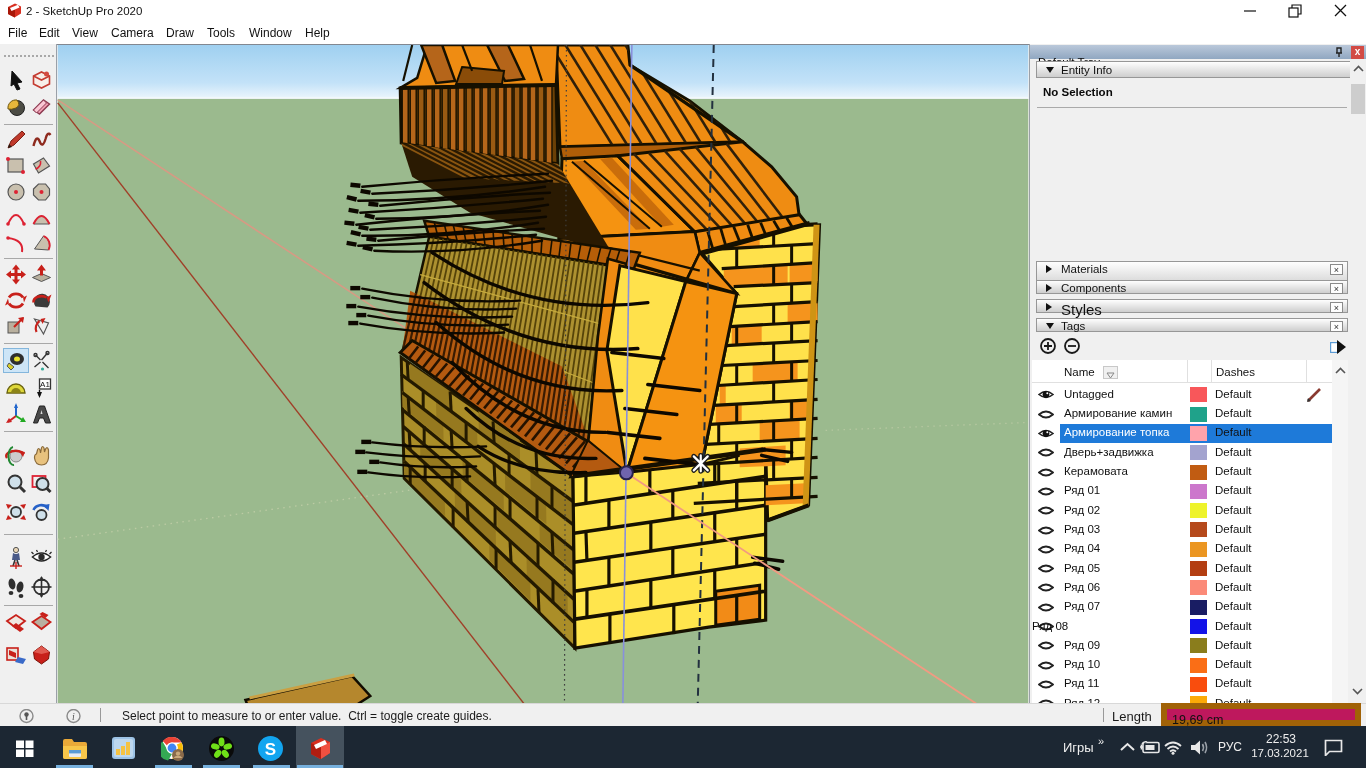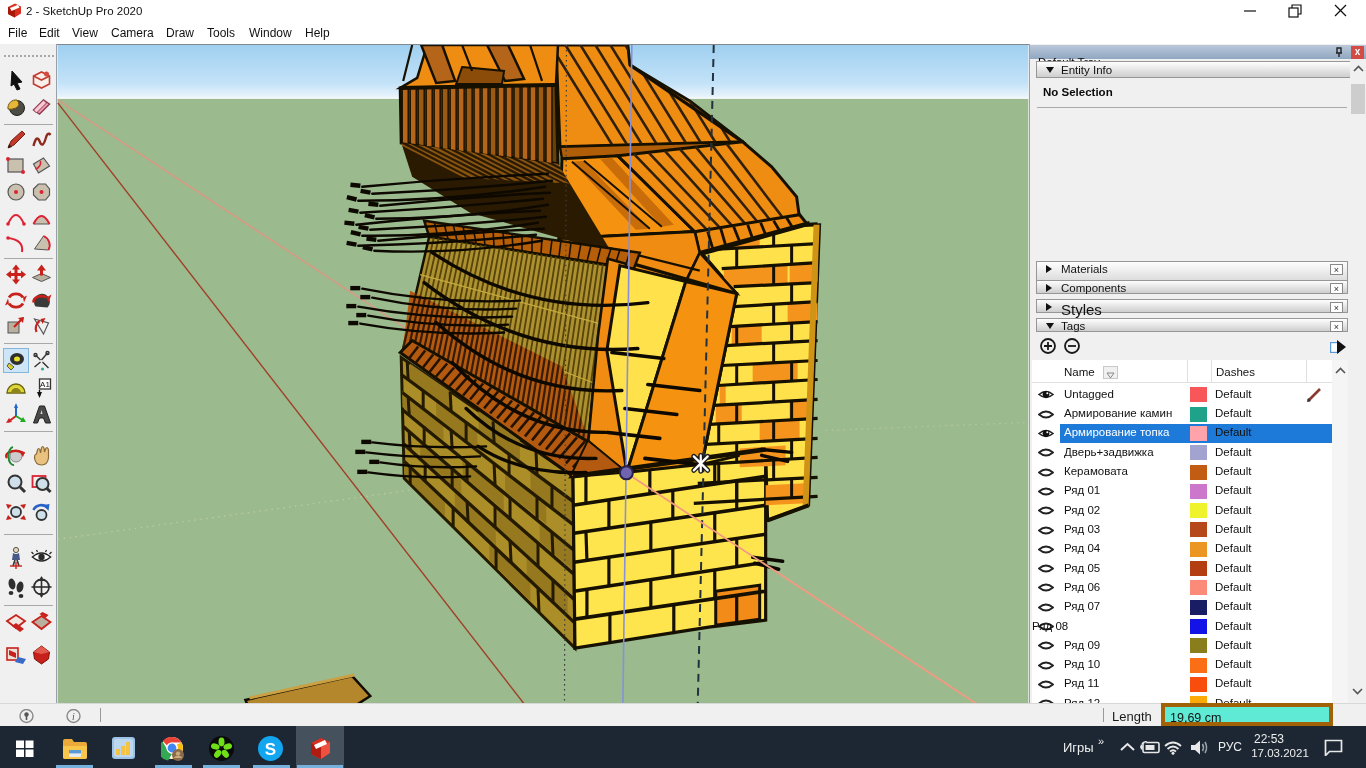--- a/index.html
+++ b/index.html
@@ -944,24 +944,25 @@
 <svg class="abs" style="left:19px;top:5px" width="17" height="15">
       <circle cx="7.5" cy="7" r="6.5" fill="none" stroke="#8a8a8a" stroke-width="1.4"></circle>
       <circle cx="7.5" cy="5.5" r="2.2" fill="#555"></circle>
       <path d="M7.5,7 v4" stroke="#555" stroke-width="1.6"></path>
     </svg>
 <svg class="abs" style="left:66px;top:5px" width="17" height="15">
       <circle cx="7.5" cy="7" r="6.5" fill="none" stroke="#8a8a8a" stroke-width="1.4"></circle>
       <text x="7.5" y="11" text-anchor="middle" font-size="10" font-family="Liberation Serif" font-style="italic" fill="#555">i</text>
     </svg>
 <div class="abs" style="left:100px;top:4px;width:1px;height:14px;background:#999"></div>
+<div class="abs" style="left:122px;top:5px;font-size:12px;color:#1a1a1a">Select point to measure to or enter value.&nbsp; Ctrl = toggle create guides.</div>
 <div class="abs" style="left:1103px;top:4px;width:1px;height:14px;background:#999"></div>
 <div class="abs" style="left:1112px;top:4.5px;font-size:13px;color:#1a1a1a">Length</div>
 </div>
-<div class="abs" style="left:1161px;top:703px;width:172px;height:23px;background:#5eead4;border:4px solid #a16207">
+<div class="abs" style="left:1161px;top:703px;width:200px;height:23px;background:#be185d;border:6px solid #a16207">
 <div class="abs" style="left:5px;top:4px;font-size:12.5px;color:#111">19,69 cm</div>
 </div>
 
 <div class="abs" style="left:0;top:726px;width:1366px;height:42px;background:#1c2733"></div>
 <div class="abs" style="left:296px;top:726px;width:48px;height:42px;background:#45525e"></div>
 <svg style="position:absolute;left:16px;top:740px" width="18" height="17">
     <g fill="#fff">
       <rect x="0" y="0.5" width="8" height="7.5"></rect>
       <rect x="9.5" y="0.5" width="8" height="7.5"></rect>
       <rect x="0" y="9.5" width="8" height="7.5"></rect>
@@ -1030,21 +1031,21 @@
       <path d="M4.5,9 q5.5,-5 11,0" stroke-width="1.8"></path>
       <path d="M7,11.5 q3,-2.6 6,0" stroke-width="1.8"></path>
     </g>
     <circle cx="10" cy="13.3" r="1.5" fill="#e8e8e8"></circle>
   </svg>
 <svg style="position:absolute;left:1190px;top:739px" width="20" height="17">
     <polygon points="1,6 5,6 10,1.5 10,15.5 5,11 1,11" fill="#e8e8e8"></polygon>
     <path d="M12.5,5 q2,3.5 0,7 M15,3 q3.2,5.5 0,11" fill="none" stroke="#9aa0a8" stroke-width="1.6"></path>
   </svg>
 <div style="position:absolute;left:1218px;top:740px;font-size:12px;color:#eee">РУС</div>
-<div style="position:absolute;left:1254px;top:732px;width:54px;font-size:12px;color:#eee">22:53</div>
+<div style="position:absolute;left:1254px;top:732px;width:54px;text-align:center;font-size:12px;color:#eee">22:53</div>
 <div style="position:absolute;left:1245px;top:747px;width:70px;text-align:center;font-size:11.5px;color:#eee">17.03.2021</div>
 <svg style="position:absolute;left:1324px;top:739px" width="19" height="17">
     <path d="M1.5,1.5 h16 v11 h-12 l-4,4 z" fill="none" stroke="#e8e8e8" stroke-width="1.7"></path>
   </svg>
 <div style="position:absolute;left:56px;top:765px;width:37px;height:3px;background:#76b0dd"></div>
 <div style="position:absolute;left:155px;top:765px;width:37px;height:3px;background:#76b0dd"></div>
 <div style="position:absolute;left:203px;top:765px;width:37px;height:3px;background:#76b0dd"></div>
 <div style="position:absolute;left:253px;top:765px;width:37px;height:3px;background:#76b0dd"></div>
 <div style="position:absolute;left:297px;top:765px;width:46px;height:3px;background:#76b0dd"></div>
 </body></html>

